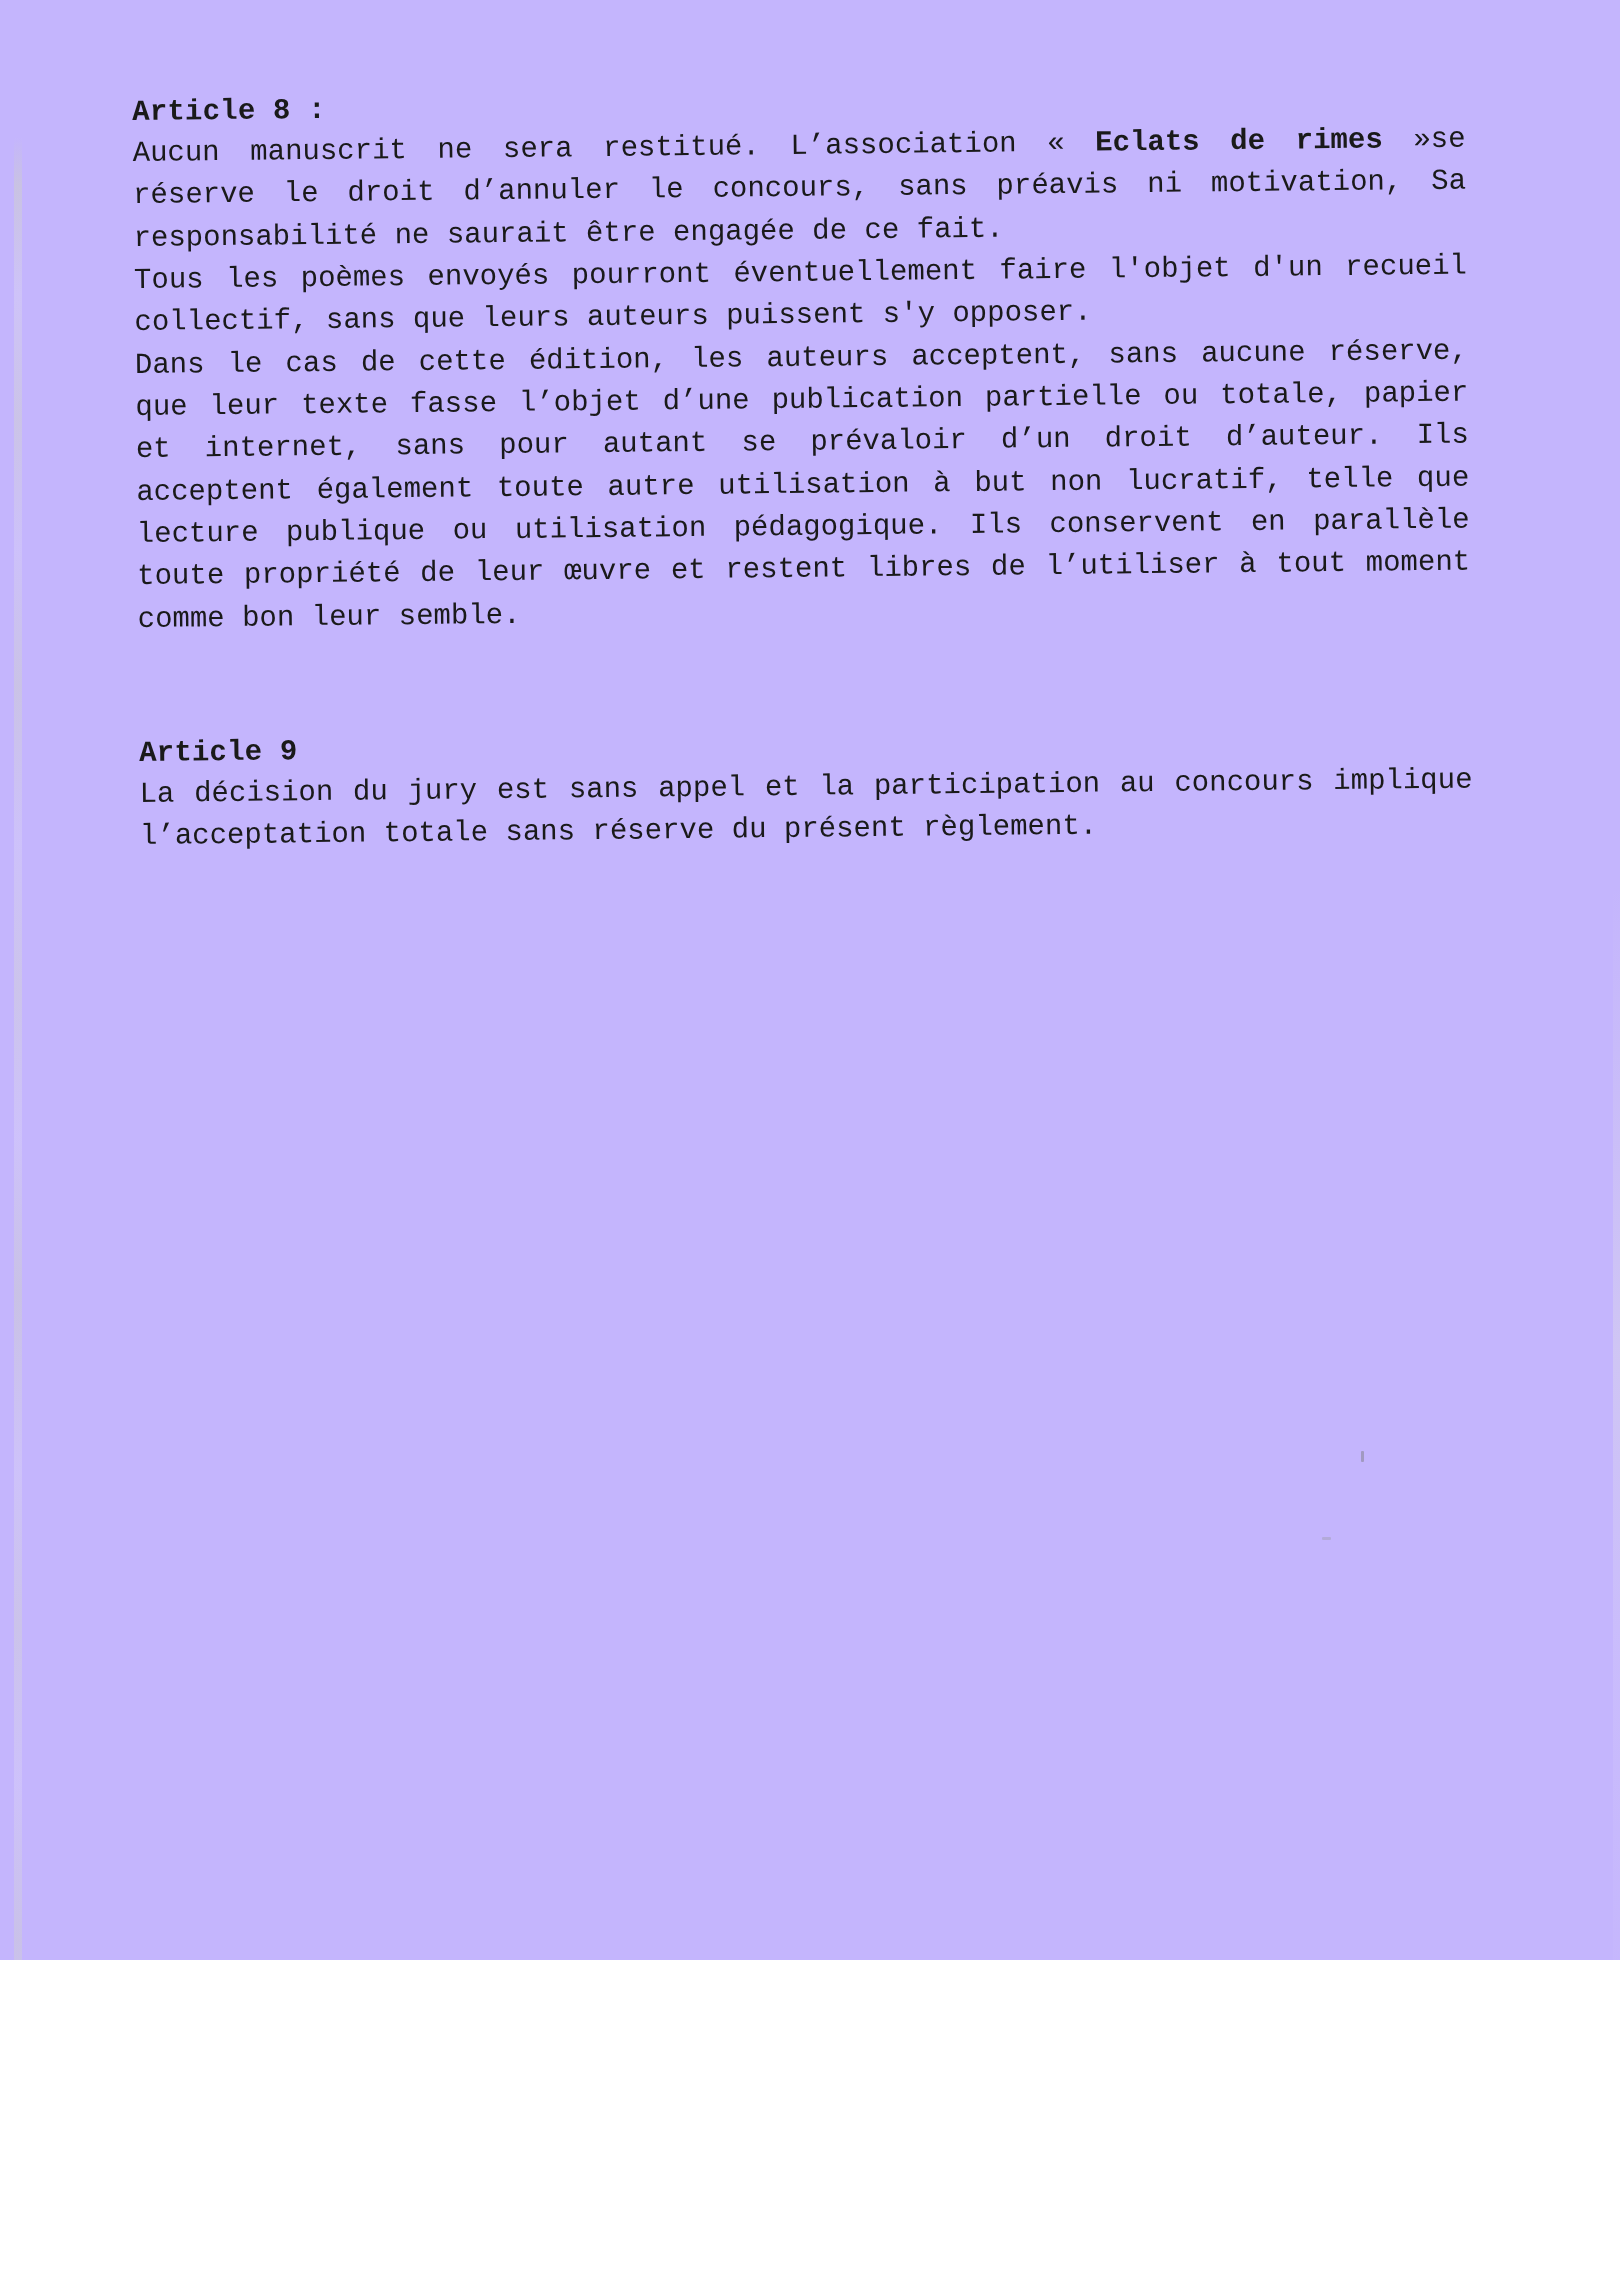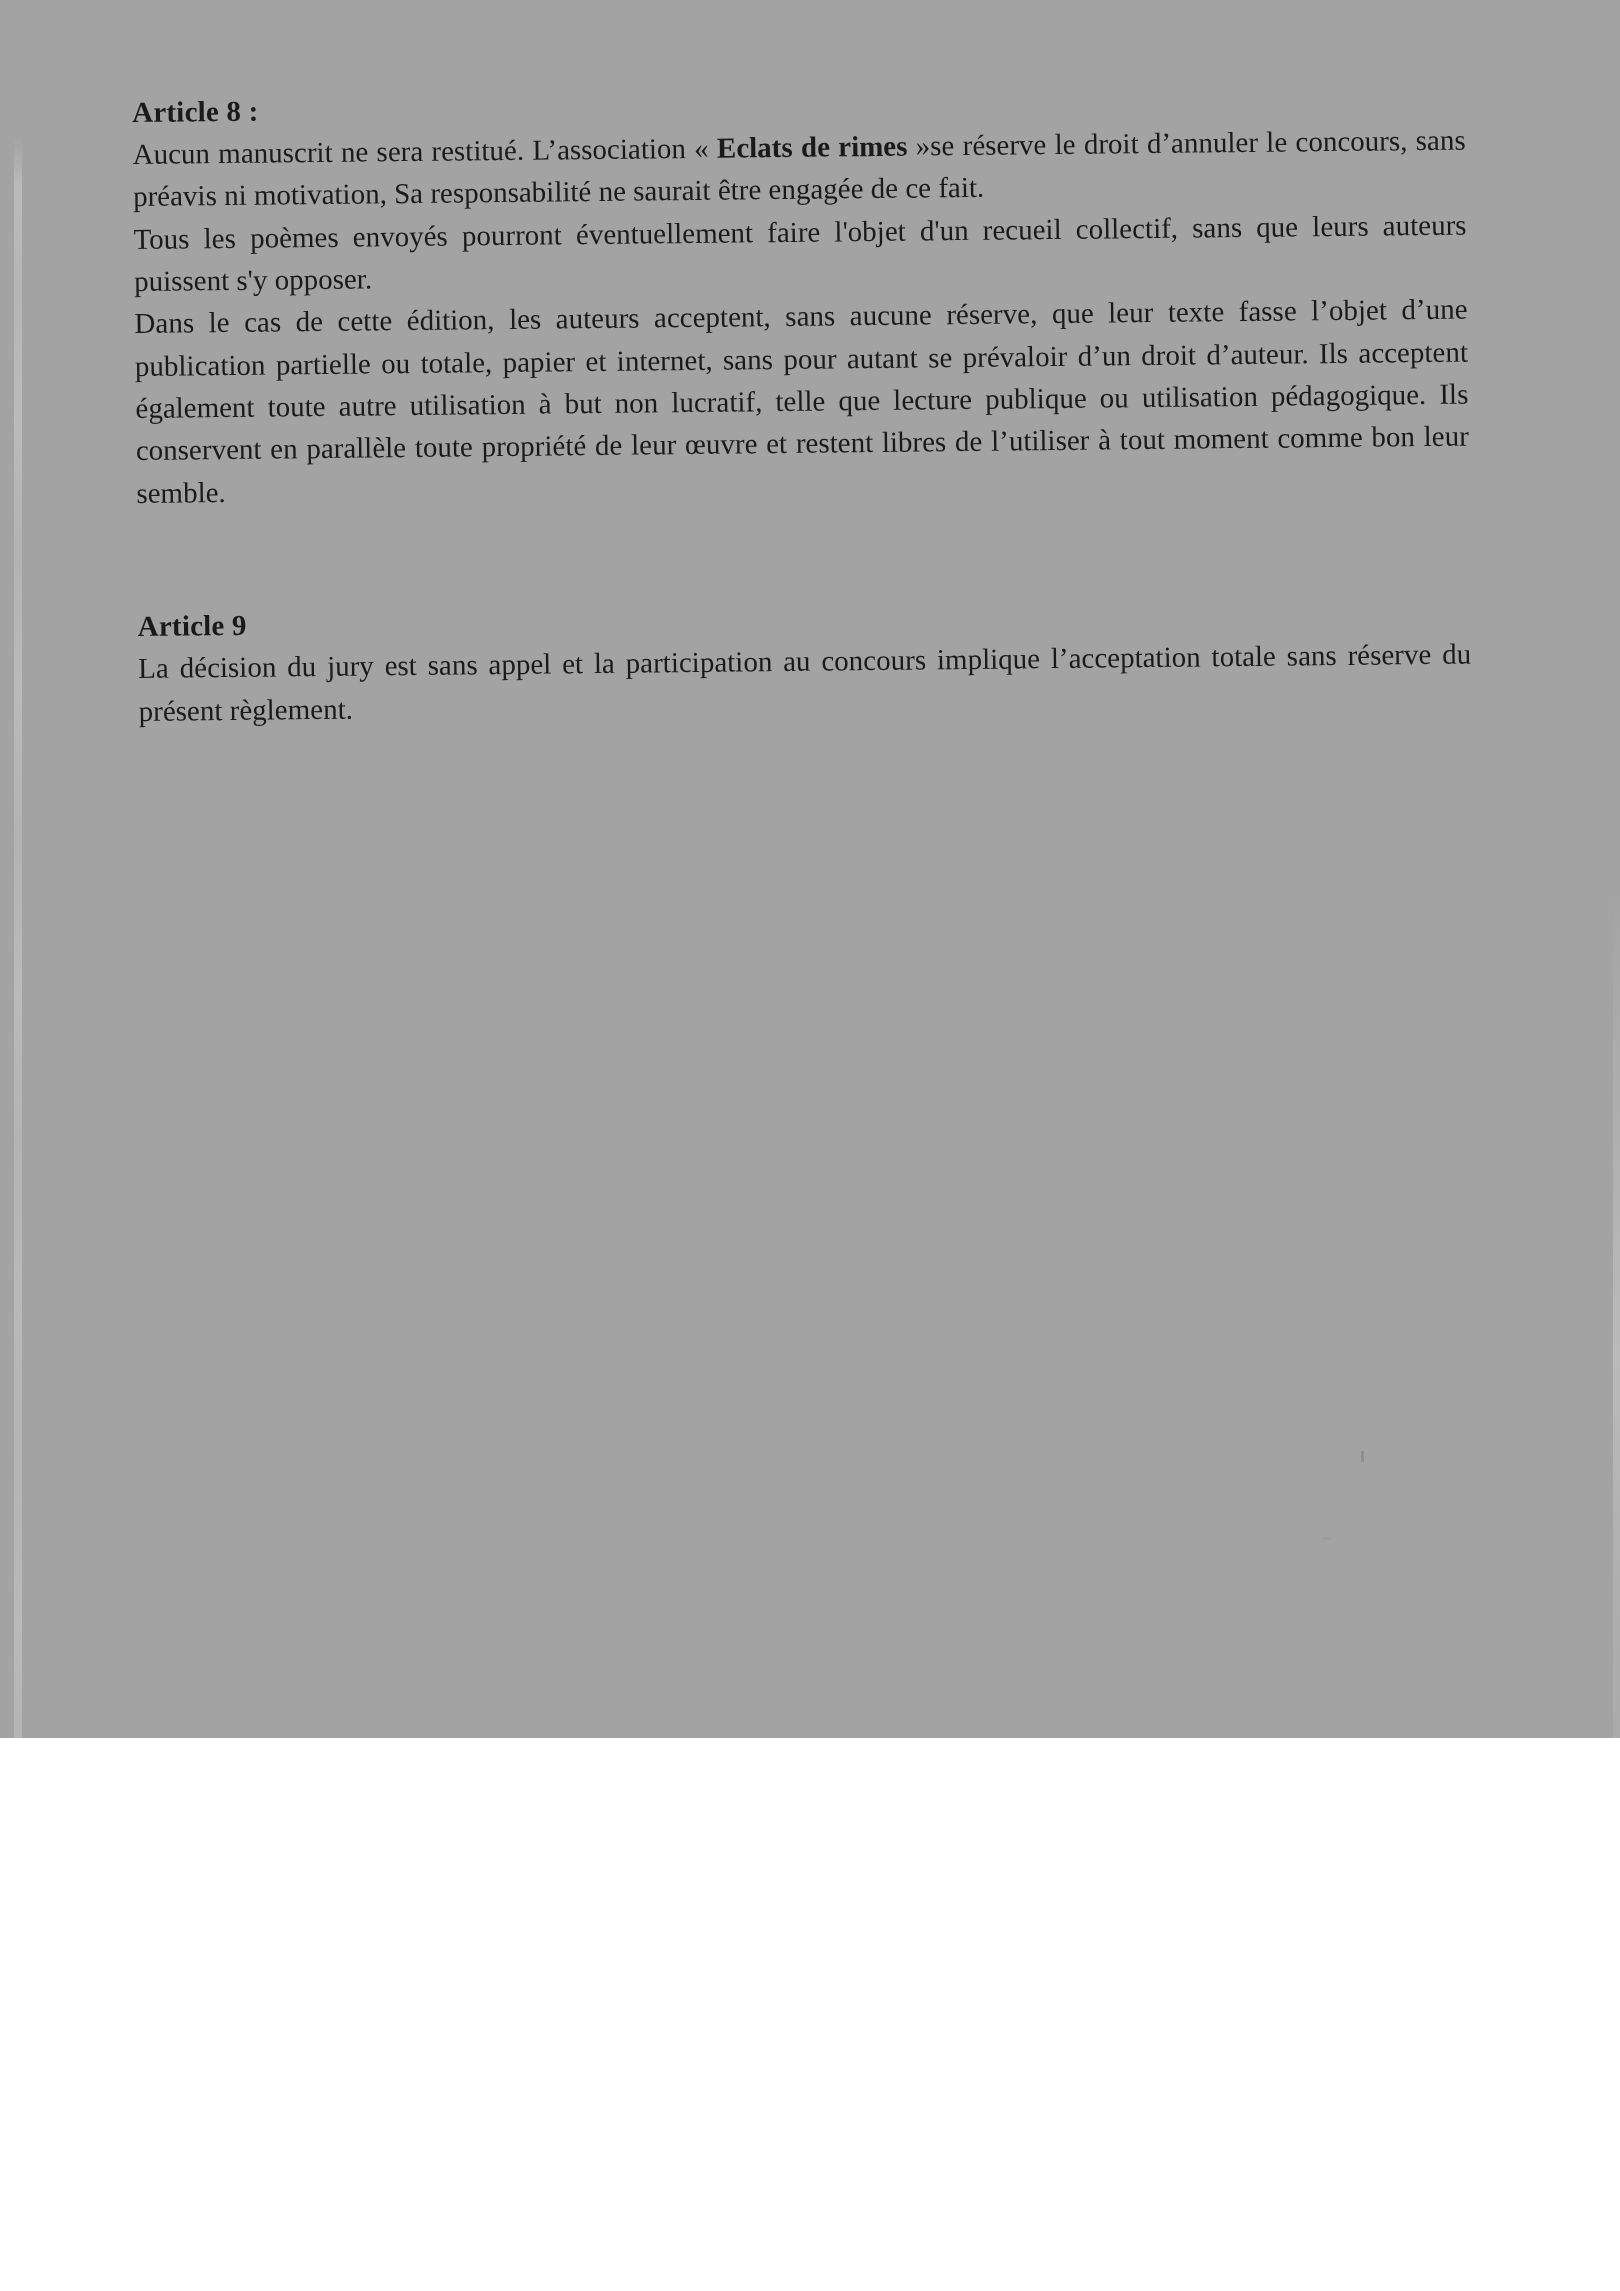--- a/index.html
+++ b/index.html
@@ -5,24 +5,24 @@
 <style>
   html, body {
     margin: 0;
     padding: 0;
     background: #ffffff;
   }
 
   .page {
     position: relative;
     width: 1620px;
-    height: 1738px;
-    background: #a3a3a3;
+    height: 1960px;
+    background: #c4b5fd;
     overflow: hidden;
-    font-family: Liberation Serif, serif;
+    font-family: Liberation Mono, monospace;
     color: #1a1a1a;
     -webkit-font-smoothing: antialiased;
   }
 
   
   .scan-edge-left {
     position: absolute;
     top: 0;
     left: 13.7px;
     width: 8.8px;

